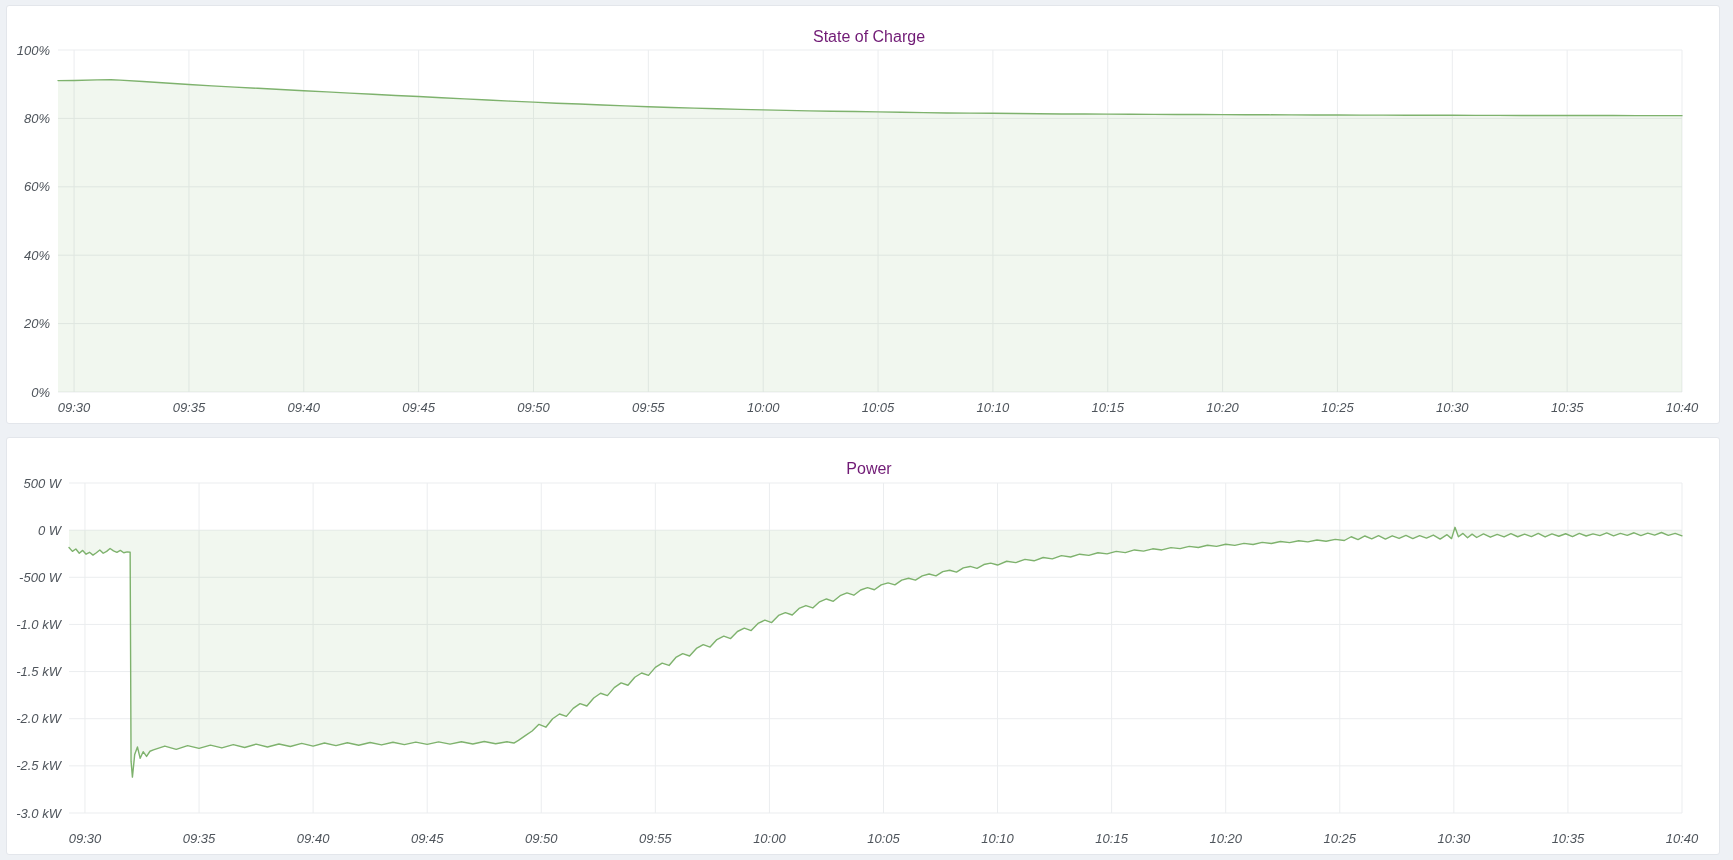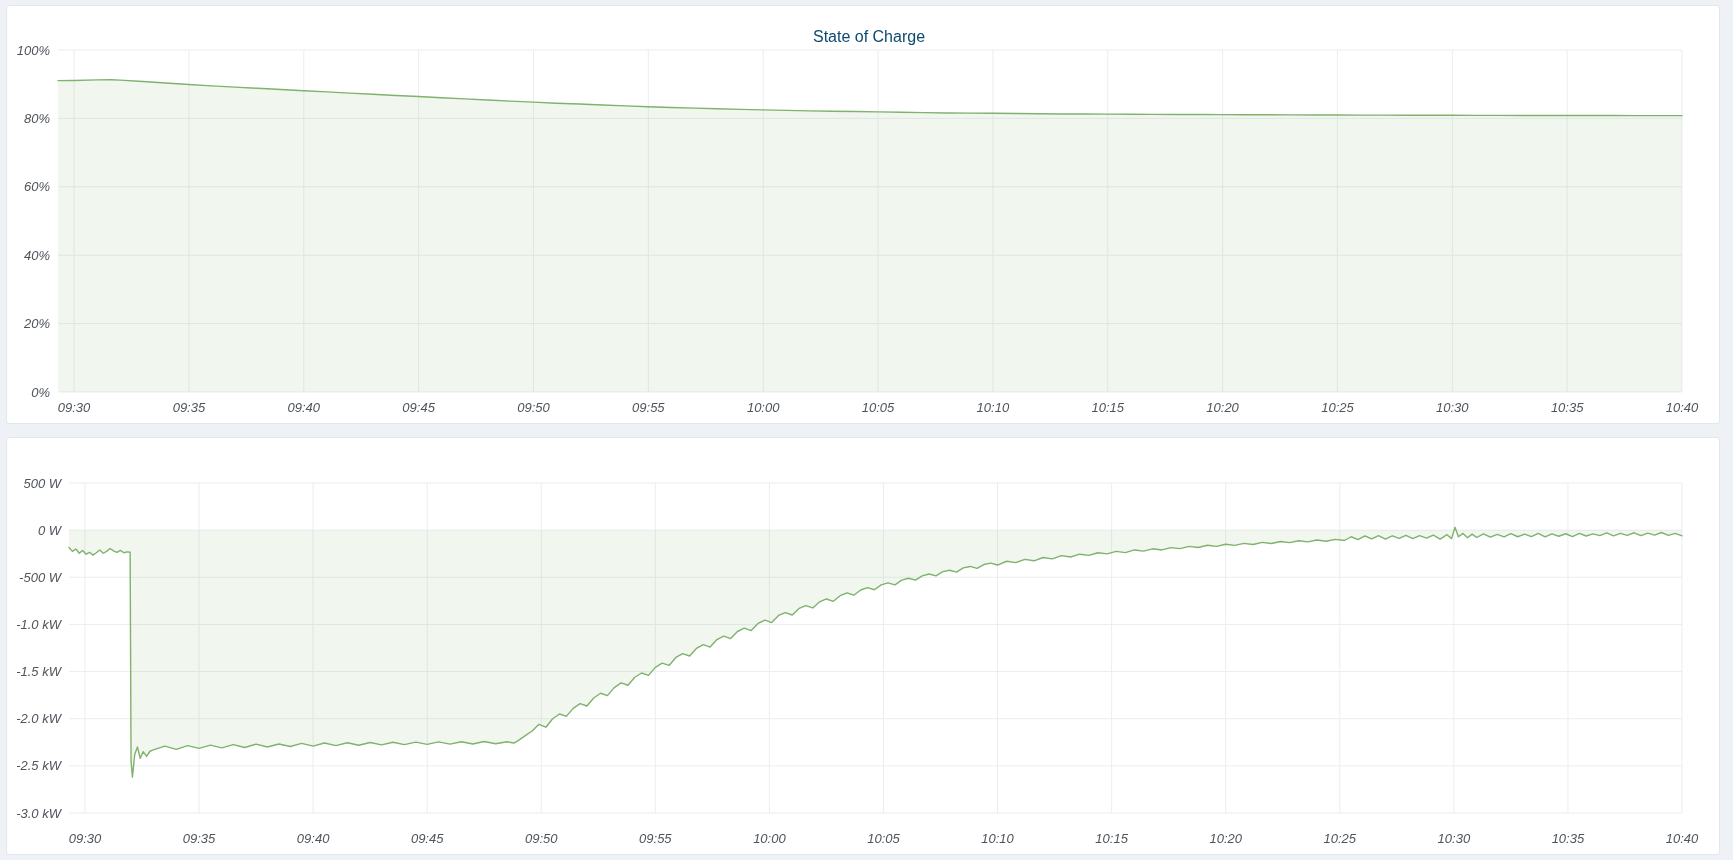--- a/index.html
+++ b/index.html
@@ -23,21 +23,21 @@
   #panel-soc   { top: 5px;   height: 419px; }
   #panel-power { top: 437px; height: 418px; }
   .panel-title {
     position: absolute;
     top: 0; left: 12px; right: 0;
     height: 36px;
     line-height: 36px;
     text-align: center;
     font-size: 16px;
     font-weight: 500;
-    color: #0c4a6e;
+    color: #701a75;
     cursor: pointer;
     user-select: none;
   }
   .chart-wrap {
     position: absolute;
     inset: 0;
     font-style: italic;
   }
   .chart-wrap svg { display: block; }
   .tick-label {
@@ -147,13 +147,14 @@
         <text x="876.4851485148515" y="405" text-anchor="middle" class="tick-label">10:05</text>
         <text x="990.5586987270156" y="405" text-anchor="middle" class="tick-label">10:10</text>
         <text x="1104.6322489391796" y="405" text-anchor="middle" class="tick-label">10:15</text>
         <text x="1218.7057991513436" y="405" text-anchor="middle" class="tick-label">10:20</text>
         <text x="1332.779349363508" y="405" text-anchor="middle" class="tick-label">10:25</text>
         <text x="1446.852899575672" y="405" text-anchor="middle" class="tick-label">10:30</text>
         <text x="1560.926449787836" y="405" text-anchor="middle" class="tick-label">10:35</text>
         <text x="1675" y="405" text-anchor="middle" class="tick-label">10:40</text>
       </svg>
   </div>
+  <h2 class="panel-title">Power</h2>
 </section>
 
 </body></html>

